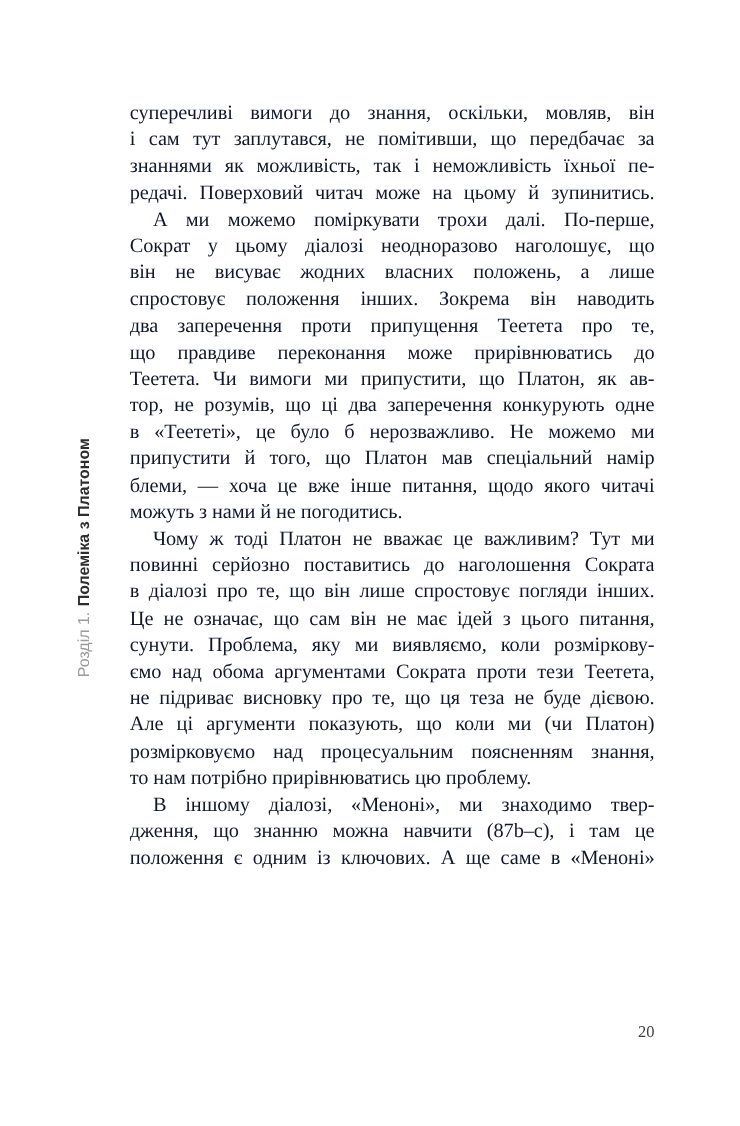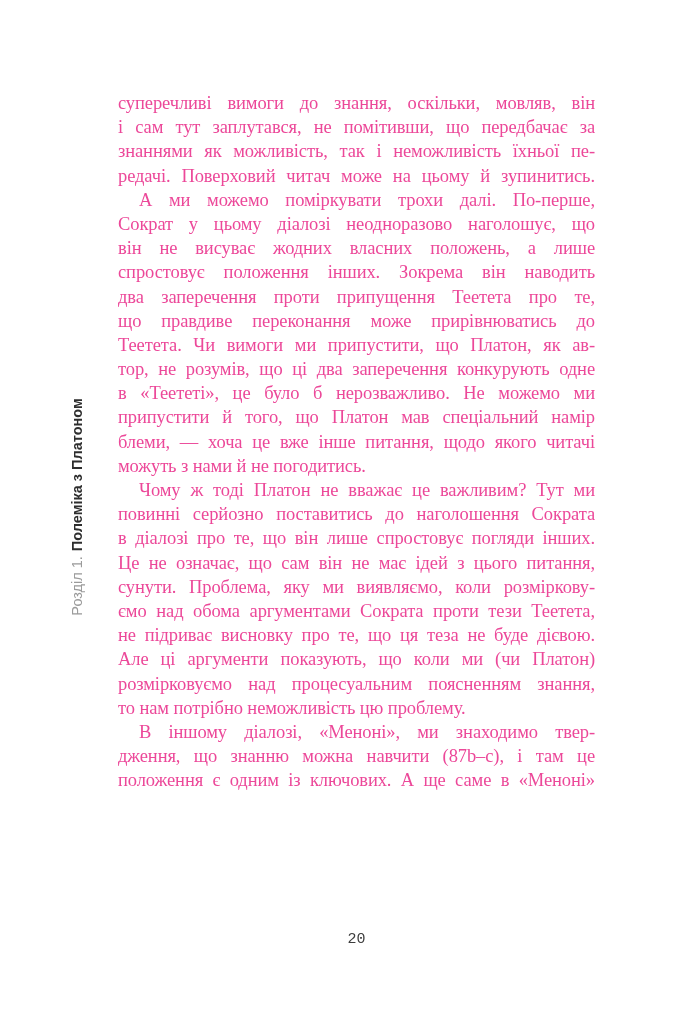--- a/index.html
+++ b/index.html
@@ -37,42 +37,42 @@
   .chapter-name {
     color: #2e2e2e;
     font-weight: bold;
   }
   
   .text-block {
     position: absolute;
     left: 118px;
     top: 91px;
     width: 477px;
-    color: #ec4899;
+    color: #0f172a;
     font-size: 18.5px;
     letter-spacing: -0.1px;
   }
   .paragraph { margin: 0; padding: 0; }
   .line {
     height: 24.2px;
     line-height: 24.2px;
     overflow: hidden;
     text-align: justify;
     text-align-last: justify;
   }
   .line.para-end { text-align-last: left; }
   .line.indent { text-indent: 21px; }
   
   .page-number {
     position: absolute;
     left: 118px;
     top: 931px;
     width: 477px;
-    text-align: center;
-    font-family: Liberation Mono, monospace;
+    text-align: right;
+    font-family: Liberation Serif, serif;
     font-size: 15px;
     color: #3d3d3d;
   }
 </style>
 </head>
 <body>
 
 <div class="page">
 
   <div class="spine-title">
@@ -103,21 +103,21 @@
       <div class="paragraph">
         <div class="line indent">Чому ж тоді Платон не вважає це важливим? Тут ми</div>
         <div class="line">повинні серйозно поставитись до наголошення Сократа</div>
         <div class="line">в діалозі про те, що він лише спростовує погляди інших.</div>
         <div class="line">Це не означає, що сам він не має ідей з цього питання,</div>
         <div class="line">сунути. Проблема, яку ми виявляємо, коли розміркову-</div>
         <div class="line">ємо над обома аргументами Сократа проти тези Теетета,</div>
         <div class="line">не підриває висновку про те, що ця теза не буде дієвою.</div>
         <div class="line">Але ці аргументи показують, що коли ми (чи Платон)</div>
         <div class="line">розмірковуємо над процесуальним поясненням знання,</div>
-        <div class="line para-end">то нам потрібно неможливість цю проблему.</div>
+        <div class="line para-end">то нам потрібно прирівнюватись цю проблему.</div>
       </div>
       <div class="paragraph">
         <div class="line indent">В іншому діалозі, «Меноні», ми знаходимо твер-</div>
         <div class="line">дження, що знанню можна навчити (87b–c), і там це</div>
         <div class="line">положення є одним із ключових. А ще саме в «Меноні»</div>
       </div>
     </main>
 
   <footer class="page-number">20</footer>
 

